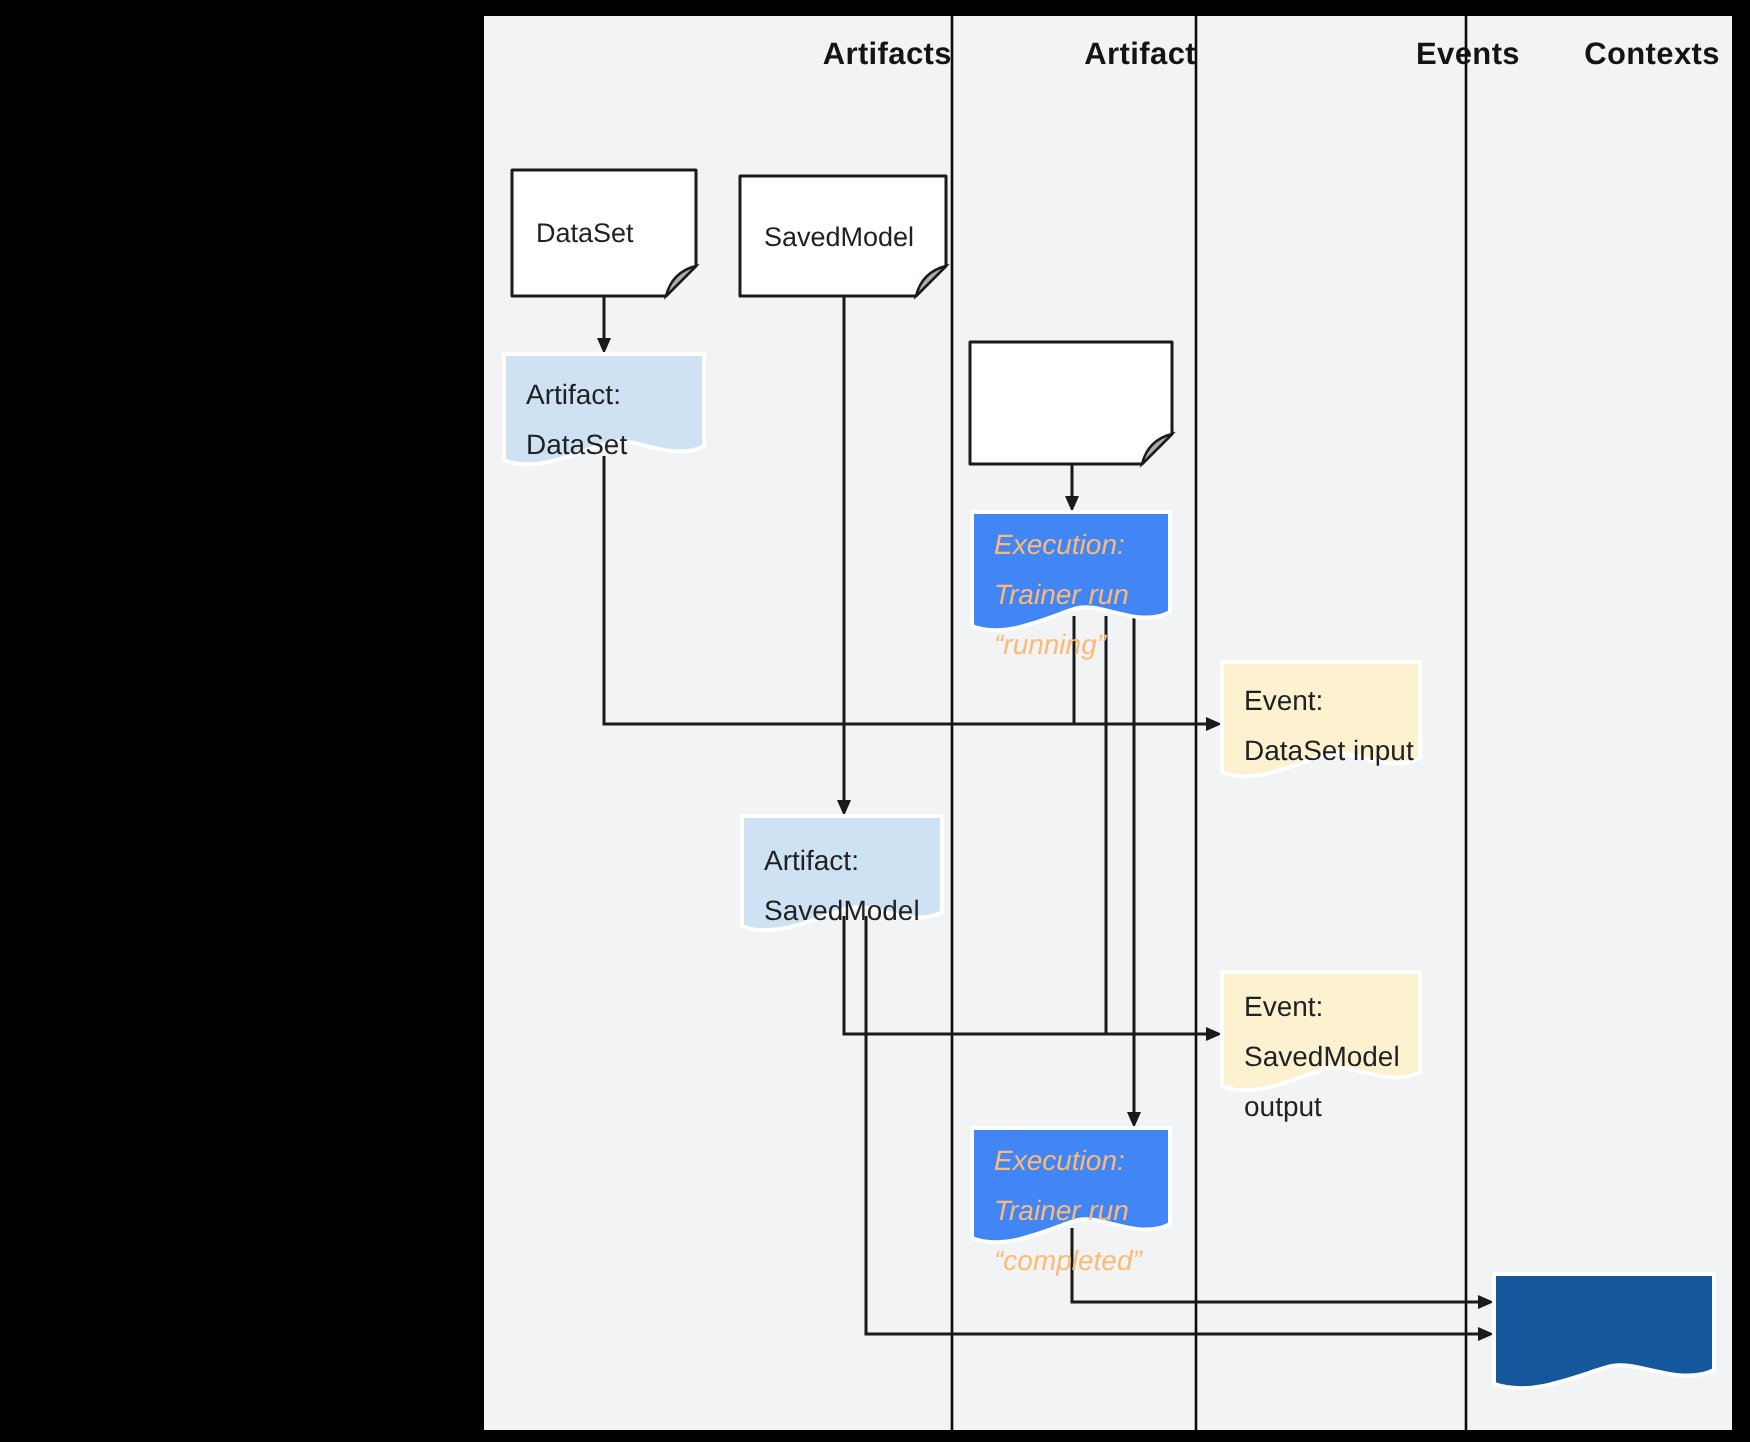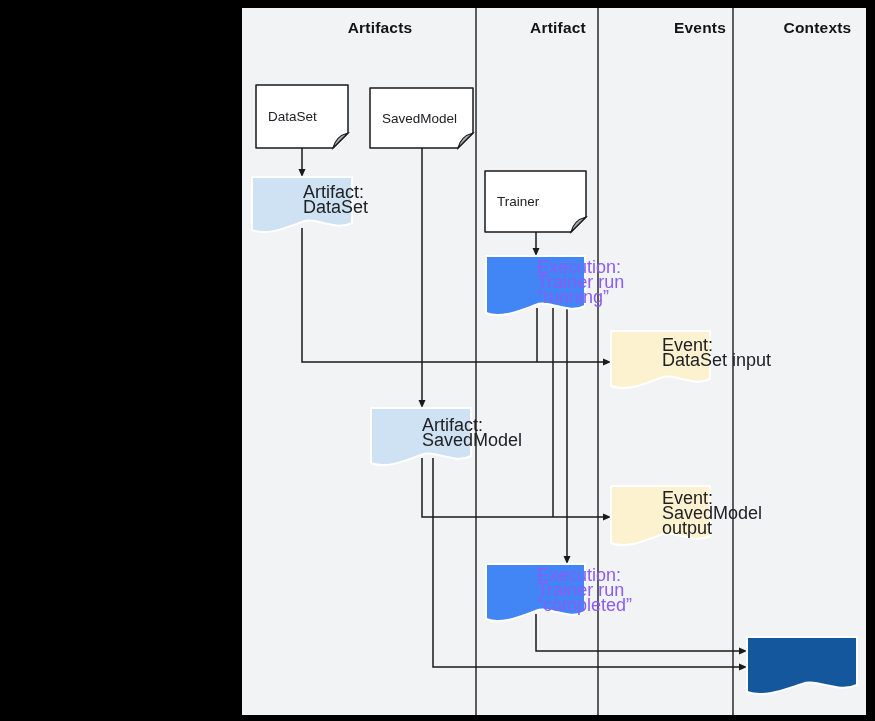--- a/index.html
+++ b/index.html
@@ -1,23 +1,23 @@
 <!DOCTYPE html>
 <html style="--page: #000000; --panel: #f1f3f4; --artifact: #cfe2f3; --execution: #4285f4; --event: #fdf2d0; --context: #15579d;"><head>
 <meta charset="utf-8">
 <style>
   html,body{margin:0;padding:0;background:var(--page,#000);}
   #stage{position:relative;width:875px;height:721px;background:var(--page,#000);
          font-family:"Liberation Sans",sans-serif;overflow:hidden;}
   #panel{position:absolute;left:242px;top:8px;width:624px;height:707px;background:var(--panel,#f1f3f4);}
   #diagram-svg{position:absolute;left:0;top:0;width:875px;height:721px;}
   .hdr{position:absolute;top:18px;font-weight:bold;font-size:15.5px;line-height:20px;
-       text-align:center;color:#141414;letter-spacing:.2px;padding-left:21px;}
-  .lbl{position:absolute;font-size:18px;line-height:15px;white-space:pre-line;color:#202124;margin-left:40px;}
-  .lbl.light{color:#8b5cf6;}
+       text-align:right;color:#141414;letter-spacing:.2px;}
+  .lbl{position:absolute;font-size:14px;line-height:25px;white-space:pre-line;color:#202124;}
+  .lbl.light{color:#fdba74;font-style:italic;}
   .doclbl{position:absolute;display:flex;align-items:center;font-size:13.5px;color:#202124;}
   .shape{stroke-linejoin:round;}
   .flag{stroke:#ffffff;stroke-width:2;}
   .doc{fill:#ffffff;stroke:#1a1a1a;stroke-width:1.5;}
   .fold{fill:#a8adb3;stroke:#1a1a1a;stroke-width:1.2;}
   .conn{stroke:#1a1a1a;stroke-width:1.5;fill:none;}
   .ah{fill:#1a1a1a;stroke:none;}
   .divider{stroke:#0b0b0b;stroke-width:1.3;}
 </style>
 </head>
@@ -81,21 +81,20 @@
     <path class="flag shape" fill="var(--context)" d="M747,637 H857 V685 C838,694 817,678 802,684 C783,690 764,698 747,692 Z"></path>
   </svg>
 
   <div class="hdr" style="left:242px;width:234px;">Artifacts</div>
   <div class="hdr" style="left:476px;width:122px;">Artifact</div>
   <div class="hdr" style="left:598px;width:162px;">Events</div>
   <div class="hdr" style="left:733px;width:127px;">Contexts</div>
 
   <div class="doclbl" style="left:268px;top:85px;height:63px;">DataSet</div>
   <div class="doclbl" style="left:382px;top:88px;height:60px;">SavedModel</div>
-  <div class="doclbl" style="left:497px;top:171px;height:61px;">Trainer</div>
 
   <div class="lbl" style="left:263px;top:185px;">Artifact:
 DataSet</div>
   <div class="lbl light" style="left:497px;top:260px;">Execution:
 Trainer run
 “running”</div>
   <div class="lbl" style="left:622px;top:338px;">Event:
 DataSet input</div>
   <div class="lbl" style="left:382px;top:418px;">Artifact:
 SavedModel</div>

